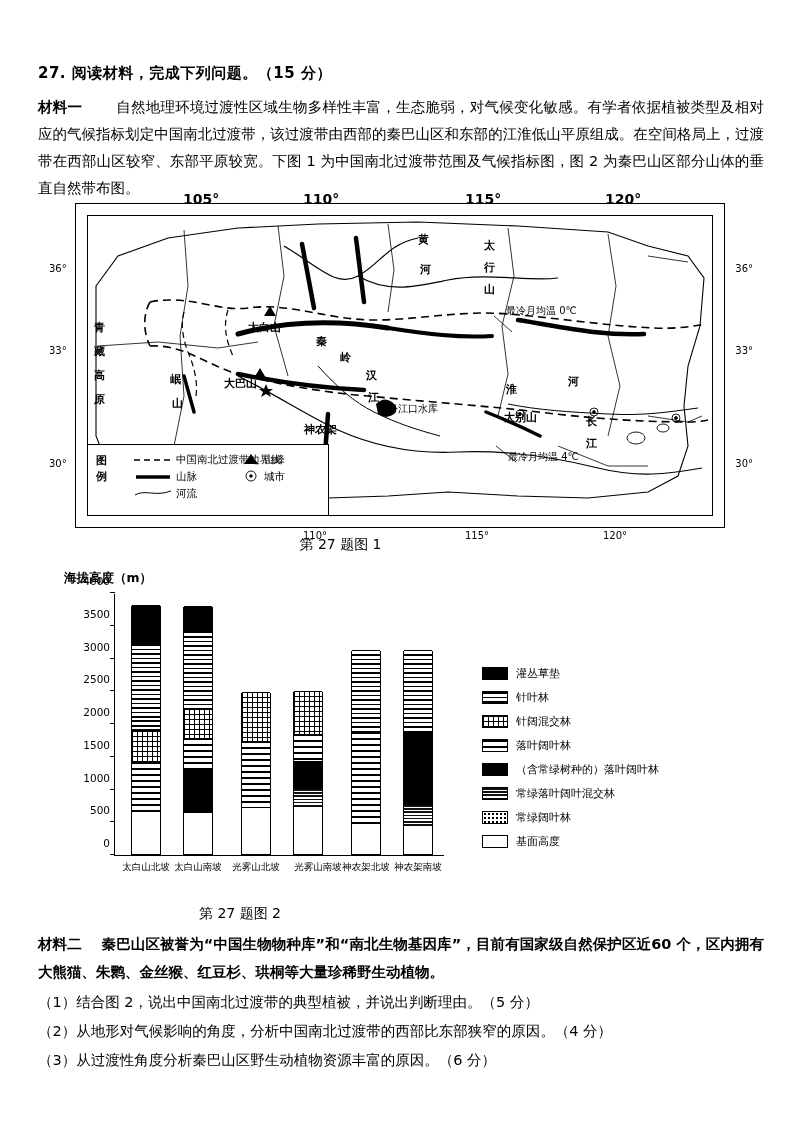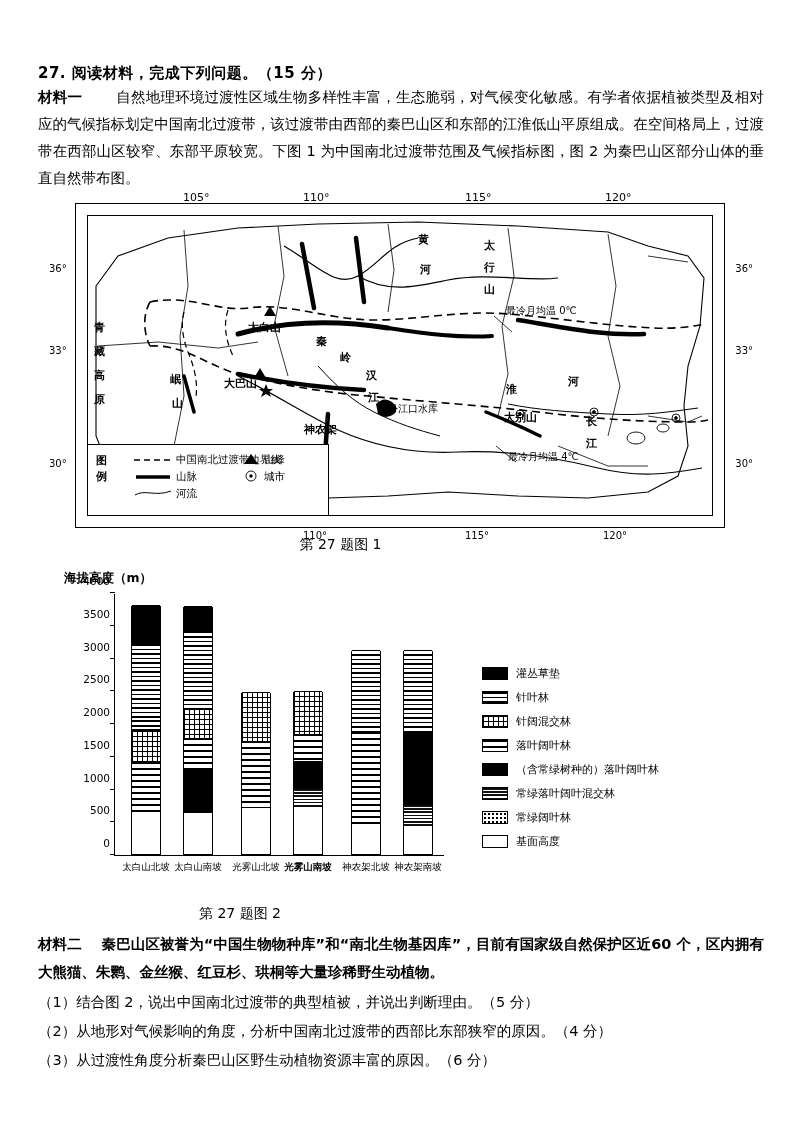--- a/index.html
+++ b/index.html
@@ -9,28 +9,28 @@
     font-family:"DejaVu Sans", sans-serif;
     color:#000;
     position:relative;
     overflow:hidden;
   }
   .page { position:relative; width:800px; height:1131px; padding:12px; box-sizing:border-box; }
 
   .q-header {
     position:absolute; left:38px; top:64px; font-size:15px; font-weight:bold; letter-spacing:0.5px;
   }
-  .mat-block { position:absolute; left:38px; top:84px; width:726px; font-size:14.5px; line-height:27px; text-align:justify; }
+  .mat-block { position:absolute; left:38px; top:94px; width:726px; font-size:14.5px; line-height:27px; text-align:justify; }
   .mat-label { font-weight:bold; }
 
   
   .map-wrap { position:absolute; left:75px; top:203px; width:650px; height:325px; }
   .map-frame { position:absolute; left:0; top:0; width:650px; height:325px; border:1.2px solid #000; box-sizing:border-box; }
   .map-inner { position:absolute; left:12px; top:12px; right:12px; bottom:12px; border:1px solid #000; box-sizing:border-box; overflow:hidden; background:#fff; }
-  .lon-top { position:absolute; top:-12px; font-size:11px; }
+  .lon-top { position:absolute; top:-12px; font-size:14px;font-weight:bold; }
   .lon-bot { position:absolute; bottom:-13px; font-size:10px; }
   .lat-l { position:absolute; left:-26px; font-size:10px; }
   .lat-r { position:absolute; right:-28px; font-size:10px; }
   .mlabel { position:absolute; font-size:11px; font-weight:bold; white-space:nowrap; }
   .mlabel.small { font-size:10px; font-weight:normal; }
   .legend-box { position:absolute; left:0px; bottom:0px; width:240px; height:70px; border-top:1px solid #000; border-right:1px solid #000; background:#fff; }
   .legend-title { position:absolute; left:8px; top:8px; font-size:11px; font-weight:bold; line-height:16px; }
   .legend-rows { position:absolute; left:42px; top:6px; font-size:10.5px; }
   .lrow { display:flex; align-items:center; height:17px; }
   .lsym { width:46px; display:inline-block; text-align:center; }
@@ -309,21 +309,21 @@
       </div>
       <div class="xlab" style="left:141px;">光雾山北坡</div>
 
       <div class="bar" style="left:178px; height:163.1px;">
         <div class="seg p-white" style="bottom:0px;    height:45.8px;"></div>
         <div class="seg p-dense" style="bottom:45.8px; height:19.7px;"></div>
         <div class="seg p-solid" style="bottom:65.5px; height:27.5px;"></div>
         <div class="seg p-coarse" style="bottom:93px;   height:27.5px;"></div>
         <div class="seg p-grid" style="bottom:120.5px;height:42.6px;"></div>
       </div>
-      <div class="xlab" style="left:193px;font-weight:bold;">光雾山南坡</div>
+      <div class="xlab" style="left:203px;">光雾山南坡</div>
 
       <div class="bar" style="left:236px; height:204.3px;">
         <div class="seg p-white" style="bottom:0px;    height:27.5px;"></div>
         <div class="seg p-coarse" style="bottom:27.5px; height:95px;"></div>
         <div class="seg p-hlines" style="bottom:122.5px;height:81.8px;"></div>
       </div>
       <div class="xlab" style="left:251px;">神农架北坡</div>
 
       <div class="bar" style="left:288px; height:204.3px;">
         <div class="seg p-white" style="bottom:0px;    height:27.5px;"></div>

